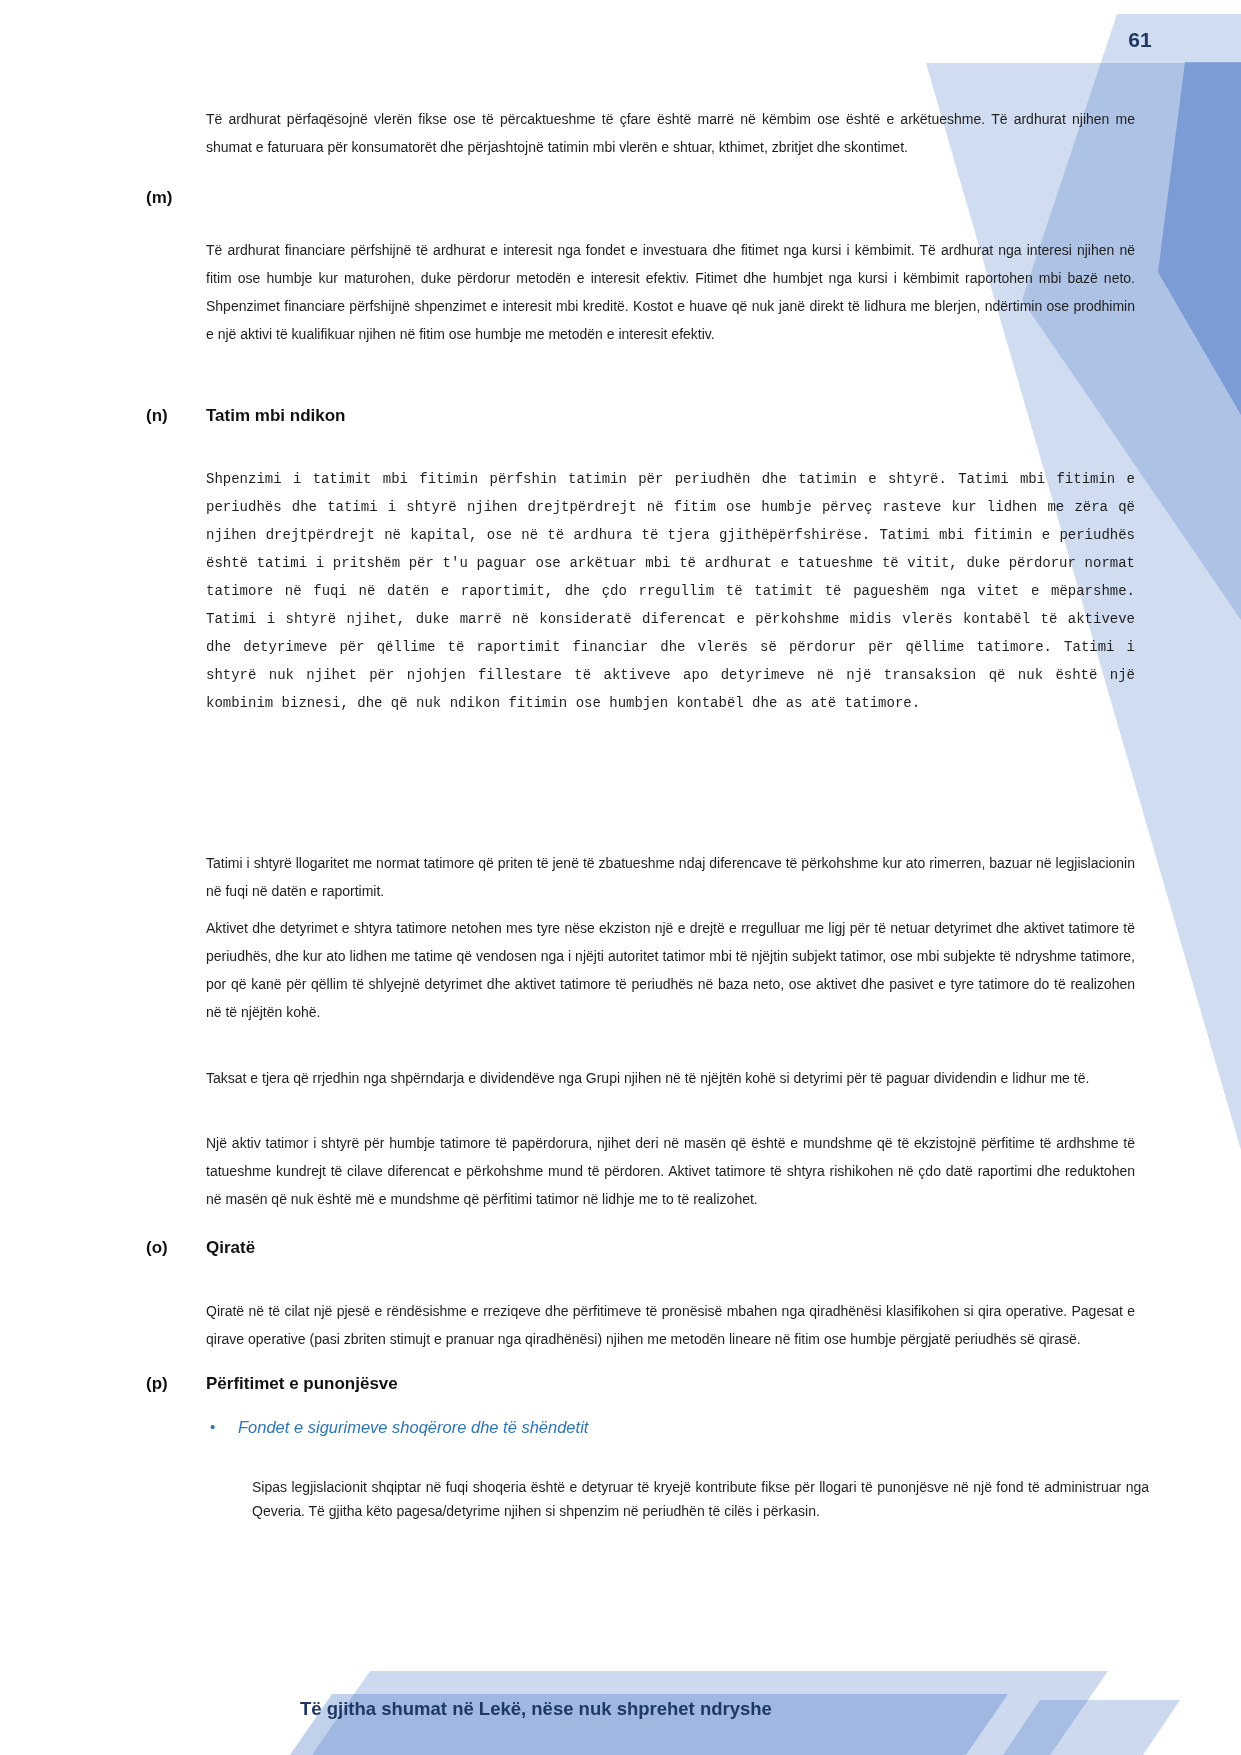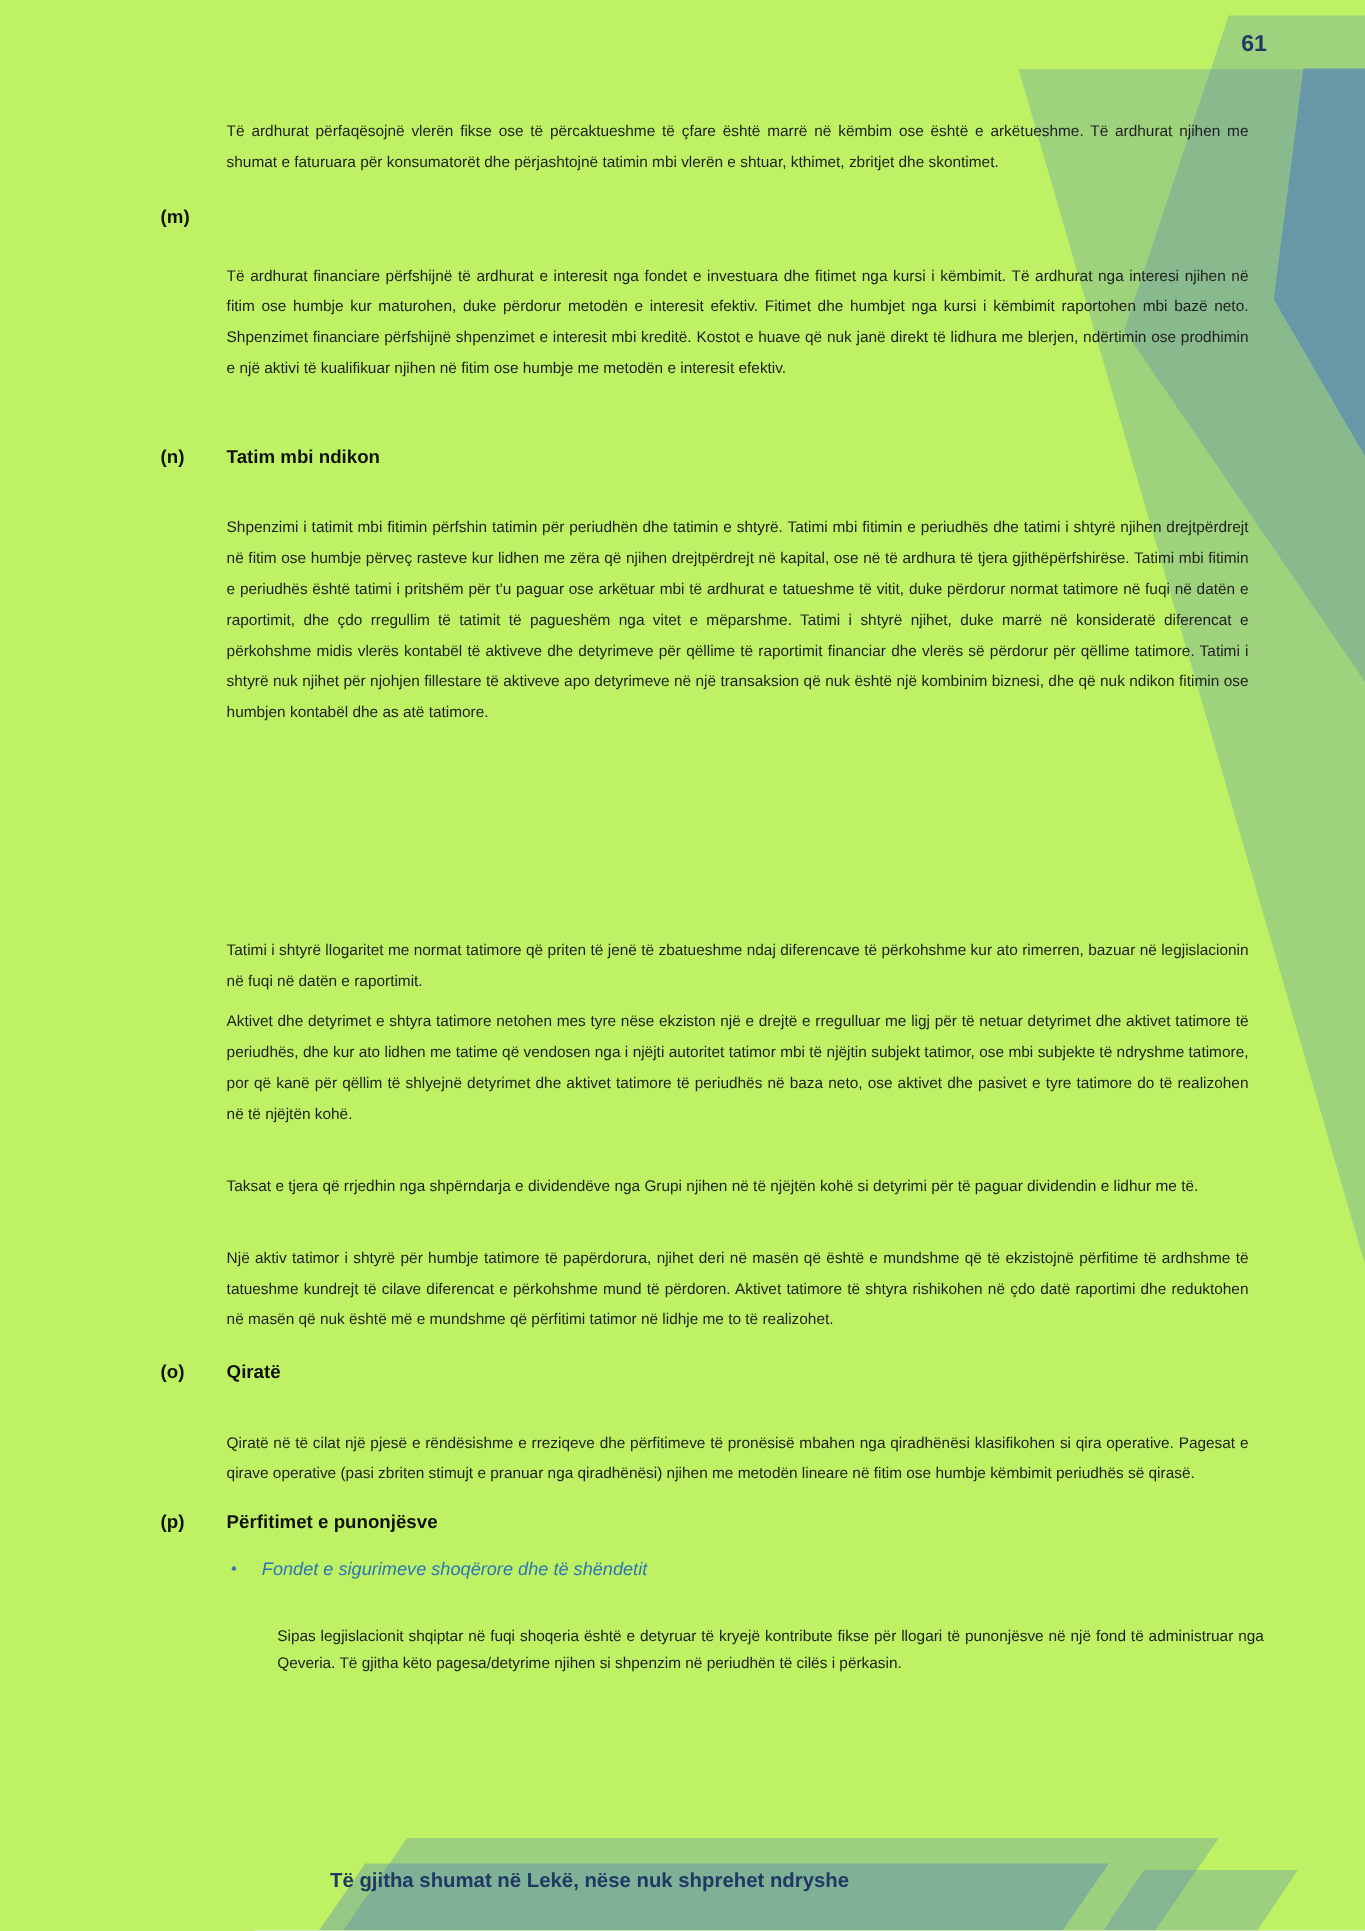--- a/index.html
+++ b/index.html
@@ -1,20 +1,20 @@
 <!DOCTYPE html>
 <html style="--accent-blue: #4472C4; --page-number-color: #1F3864; --bullet-blue: #2E75B6; --footer-text-color: #1F3864;"><head>
 <meta charset="utf-8">
 <style>
   html,body{margin:0;padding:0;background:#e8e8e8;}
   .page{
     position:relative;
     width:1241px;height:1755px;
     margin:0 auto;
-    background:#bef264;
+    background:#ffffff;
     overflow:hidden;
     font-family:"Liberation Sans","DejaVu Sans",sans-serif;
     color:#1f1f1f;
   }
   .deco{position:absolute;inset:0;width:1241px;height:1755px;pointer-events:none;}
   .page-number{
     position:absolute;left:1108px;top:28px;width:64px;
     text-align:center;
     font-size:21px;font-weight:bold;color:var(--page-number-color,#1F3864);
   }
@@ -30,21 +30,21 @@
   }
   .sec-title{
     position:absolute;left:206px;width:929px;
     font-size:17px;font-weight:bold;color:#111;
   }
   
   .lbl-m,.ttl-m{top:188px;}
   .par-m{top:222px;}
   
   .lbl-n,.ttl-n{top:406px;}
-  .par-n0{top:451px;}
+  .par-n0{top:451px;font-family:Liberation Mono, monospace;}
   .par-n1{top:742px;}
   .par-n2{top:835px;}
   .par-n3{top:900px;}
   .par-n4{top:1050px;}
   .par-n5{top:1115px;}
   
   .lbl-o,.ttl-o{top:1238px;}
   .par-o{top:1283px;}
   
   .lbl-p,.ttl-p{top:1374px;}
@@ -91,21 +91,21 @@
   <div class="sec-label lbl-n">(n)</div>
   <div class="sec-title ttl-n">Tatim mbi ndikon</div>
   <p class="body-text par-n0">Shpenzimi i tatimit mbi fitimin përfshin tatimin për periudhën dhe tatimin e shtyrë. Tatimi mbi fitimin e periudhës dhe tatimi i shtyrë njihen drejtpërdrejt në fitim ose humbje përveç rasteve kur lidhen me zëra që njihen drejtpërdrejt në kapital, ose në të ardhura të tjera gjithëpërfshirëse. Tatimi mbi fitimin e periudhës është tatimi i pritshëm për t'u paguar ose arkëtuar mbi të ardhurat e tatueshme të vitit, duke përdorur normat tatimore në fuqi në datën e raportimit, dhe çdo rregullim të tatimit të pagueshëm nga vitet e mëparshme. Tatimi i shtyrë njihet, duke marrë në konsideratë diferencat e përkohshme midis vlerës kontabël të aktiveve dhe detyrimeve për qëllime të raportimit financiar dhe vlerës së përdorur për qëllime tatimore. Tatimi i shtyrë nuk njihet për njohjen fillestare të aktiveve apo detyrimeve në një transaksion që nuk është një kombinim biznesi, dhe që nuk ndikon fitimin ose humbjen kontabël dhe as atë tatimore.</p>
   <p class="body-text par-n2">Tatimi i shtyrë llogaritet me normat tatimore që priten të jenë të zbatueshme ndaj diferencave të përkohshme kur ato rimerren, bazuar në legjislacionin në fuqi në datën e raportimit.</p>
   <p class="body-text par-n3">Aktivet dhe detyrimet e shtyra tatimore netohen mes tyre nëse ekziston një e drejtë e rregulluar me ligj për të netuar detyrimet dhe aktivet tatimore të periudhës, dhe kur ato lidhen me tatime që vendosen nga i njëjti autoritet tatimor mbi të njëjtin subjekt tatimor, ose mbi subjekte të ndryshme tatimore, por që kanë për qëllim të shlyejnë detyrimet dhe aktivet tatimore të periudhës në baza neto, ose aktivet dhe pasivet e tyre tatimore do të realizohen në të njëjtën kohë.</p>
   <p class="body-text par-n4">Taksat e tjera që rrjedhin nga shpërndarja e dividendëve nga Grupi njihen në të njëjtën kohë si detyrimi për të paguar dividendin e lidhur me të.</p>
   <p class="body-text par-n5">Një aktiv tatimor i shtyrë për humbje tatimore të papërdorura, njihet deri në masën që është e mundshme që të ekzistojnë përfitime të ardhshme të tatueshme kundrejt të cilave diferencat e përkohshme mund të përdoren. Aktivet tatimore të shtyra rishikohen në çdo datë raportimi dhe reduktohen në masën që nuk është më e mundshme që përfitimi tatimor në lidhje me to të realizohet.</p>
 
   <div class="sec-label lbl-o">(o)</div>
   <div class="sec-title ttl-o">Qiratë</div>
-  <p class="body-text par-o">Qiratë në të cilat një pjesë e rëndësishme e rreziqeve dhe përfitimeve të pronësisë mbahen nga qiradhënësi klasifikohen si qira operative. Pagesat e qirave operative (pasi zbriten stimujt e pranuar nga qiradhënësi) njihen me metodën lineare në fitim ose humbje këmbimit periudhës së qirasë.</p>
+  <p class="body-text par-o">Qiratë në të cilat një pjesë e rëndësishme e rreziqeve dhe përfitimeve të pronësisë mbahen nga qiradhënësi klasifikohen si qira operative. Pagesat e qirave operative (pasi zbriten stimujt e pranuar nga qiradhënësi) njihen me metodën lineare në fitim ose humbje përgjatë periudhës së qirasë.</p>
 
   <div class="sec-label lbl-p">(p)</div>
   <div class="sec-title ttl-p">Përfitimet e punonjësve</div>
   <div class="bullet-line">
     <span class="dot">•</span><span>Fondet e sigurimeve shoqërore dhe të shëndetit</span>
   </div>
   <p class="body-text par-p">Sipas legjislacionit shqiptar në fuqi shoqeria është e detyruar të kryejë kontribute fikse për llogari të punonjësve në një fond të administruar nga Qeveria. Të gjitha këto pagesa/detyrime njihen si shpenzim në periudhën të cilës i përkasin.</p>
 
   <div class="footer-note">Të gjitha shumat në Lekë, nëse nuk shprehet ndryshe</div>
 

